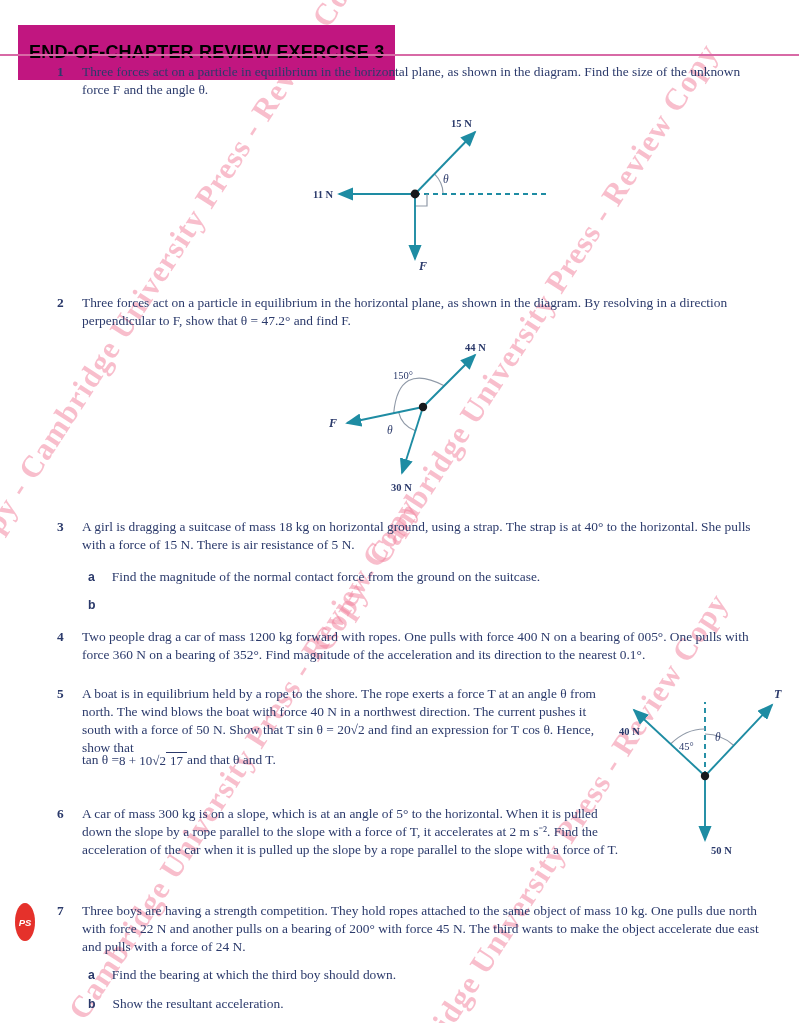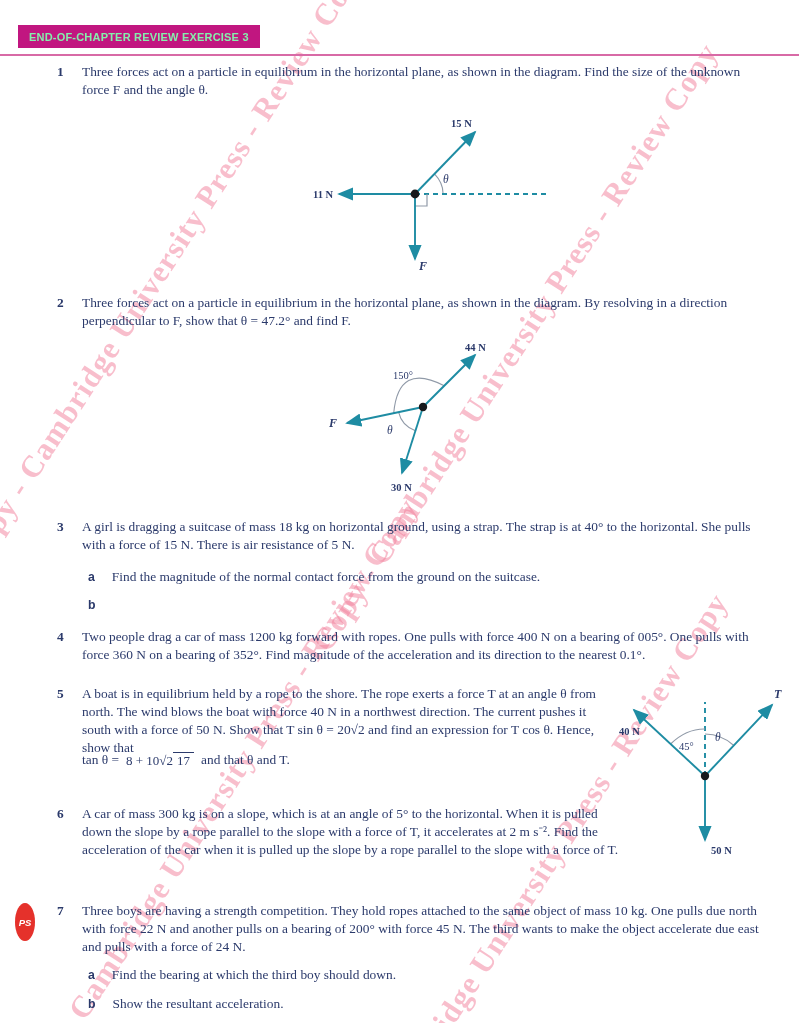--- a/index.html
+++ b/index.html
@@ -1,30 +1,30 @@
 <!DOCTYPE html>
 <html style="--banner_bg: #c11680; --rule: #d86aa6; --ink: #2b3a6b; --teal: #1e8ca3; --ps_red: #e5312b; --watermark: #f27f9b;"><head>
 <meta charset="utf-8">
 <style>
   html,body{margin:0;padding:0;background:#fff;}
   .page{position:relative;width:799px;height:1023px;background:#ffffff;overflow:hidden;
         font-family:"Liberation Serif",serif;color:var(--ink,#2b3a6b);}
-  .banner{position:absolute;left:18px;top:25px;height:23px;padding:0 11px;
-          background:var(--banner_bg,#c11680);color:#86efac;
-          font-family:"Liberation Sans",sans-serif;font-weight:bold;font-size:11px;
+  .banner{position:absolute;left:18px;top:25px;height:23px;padding:16px 11px;
+          background:var(--banner_bg,#c11680);color:#000000;
+          font-family:"Liberation Sans",sans-serif;font-weight:bold;font-size:18px;
           display:flex;align-items:center;letter-spacing:.2px;white-space:nowrap;}
   .rule{position:absolute;left:0;top:54px;width:799px;height:2px;background:var(--rule,#d86aa6);}
   .q{position:absolute;left:57px;display:flex;gap:11px;font-size:13.4px;line-height:18px;}
   .qnum{font-weight:bold;width:14px;flex:none;}
   .qtext{width:684px;}
   .q5 .qtext{width:522px;}
   .q6 .qtext{width:537px;}
   .part{position:absolute;left:88px;display:flex;gap:17px;font-size:13.4px;line-height:18px;}
   .plab{font-family:"Liberation Sans",sans-serif;font-weight:bold;font-size:12.3px;flex:none;}
-  .formula{position:absolute;left:82px;top:752px;display:flex;align-items:center;gap:7px;font-size:13.4px;}
+  .formula{position:absolute;left:82px;top:752px;display:flex;align-items:center;gap:0;font-size:13.4px;}
   .frac{display:inline-flex;align-items:center;font-size:13px;line-height:15px;}
   .frac .den{border-top:1.2px solid var(--ink,#2b3a6b);padding:0 4px;}
   .ps{position:absolute;left:15px;top:903px;width:20px;height:38px;border-radius:50%;
       background:var(--ps_red,#e5312b);color:#fff;font-family:"Liberation Sans",sans-serif;
       font-weight:bold;font-style:italic;font-size:9.5px;display:flex;align-items:center;justify-content:center;}
   .wm{position:absolute;white-space:nowrap;font-family:"Liberation Serif",serif;font-weight:bold;
       font-size:31px;letter-spacing:1px;color:var(--watermark,#f27f9b);opacity:.5;
       transform:rotate(-57deg);transform-origin:0 50%;pointer-events:none;}
   svg.diag{position:absolute;overflow:visible;}
   .fl{stroke:var(--teal,#1e8ca3);stroke-width:1.9;fill:none;}

